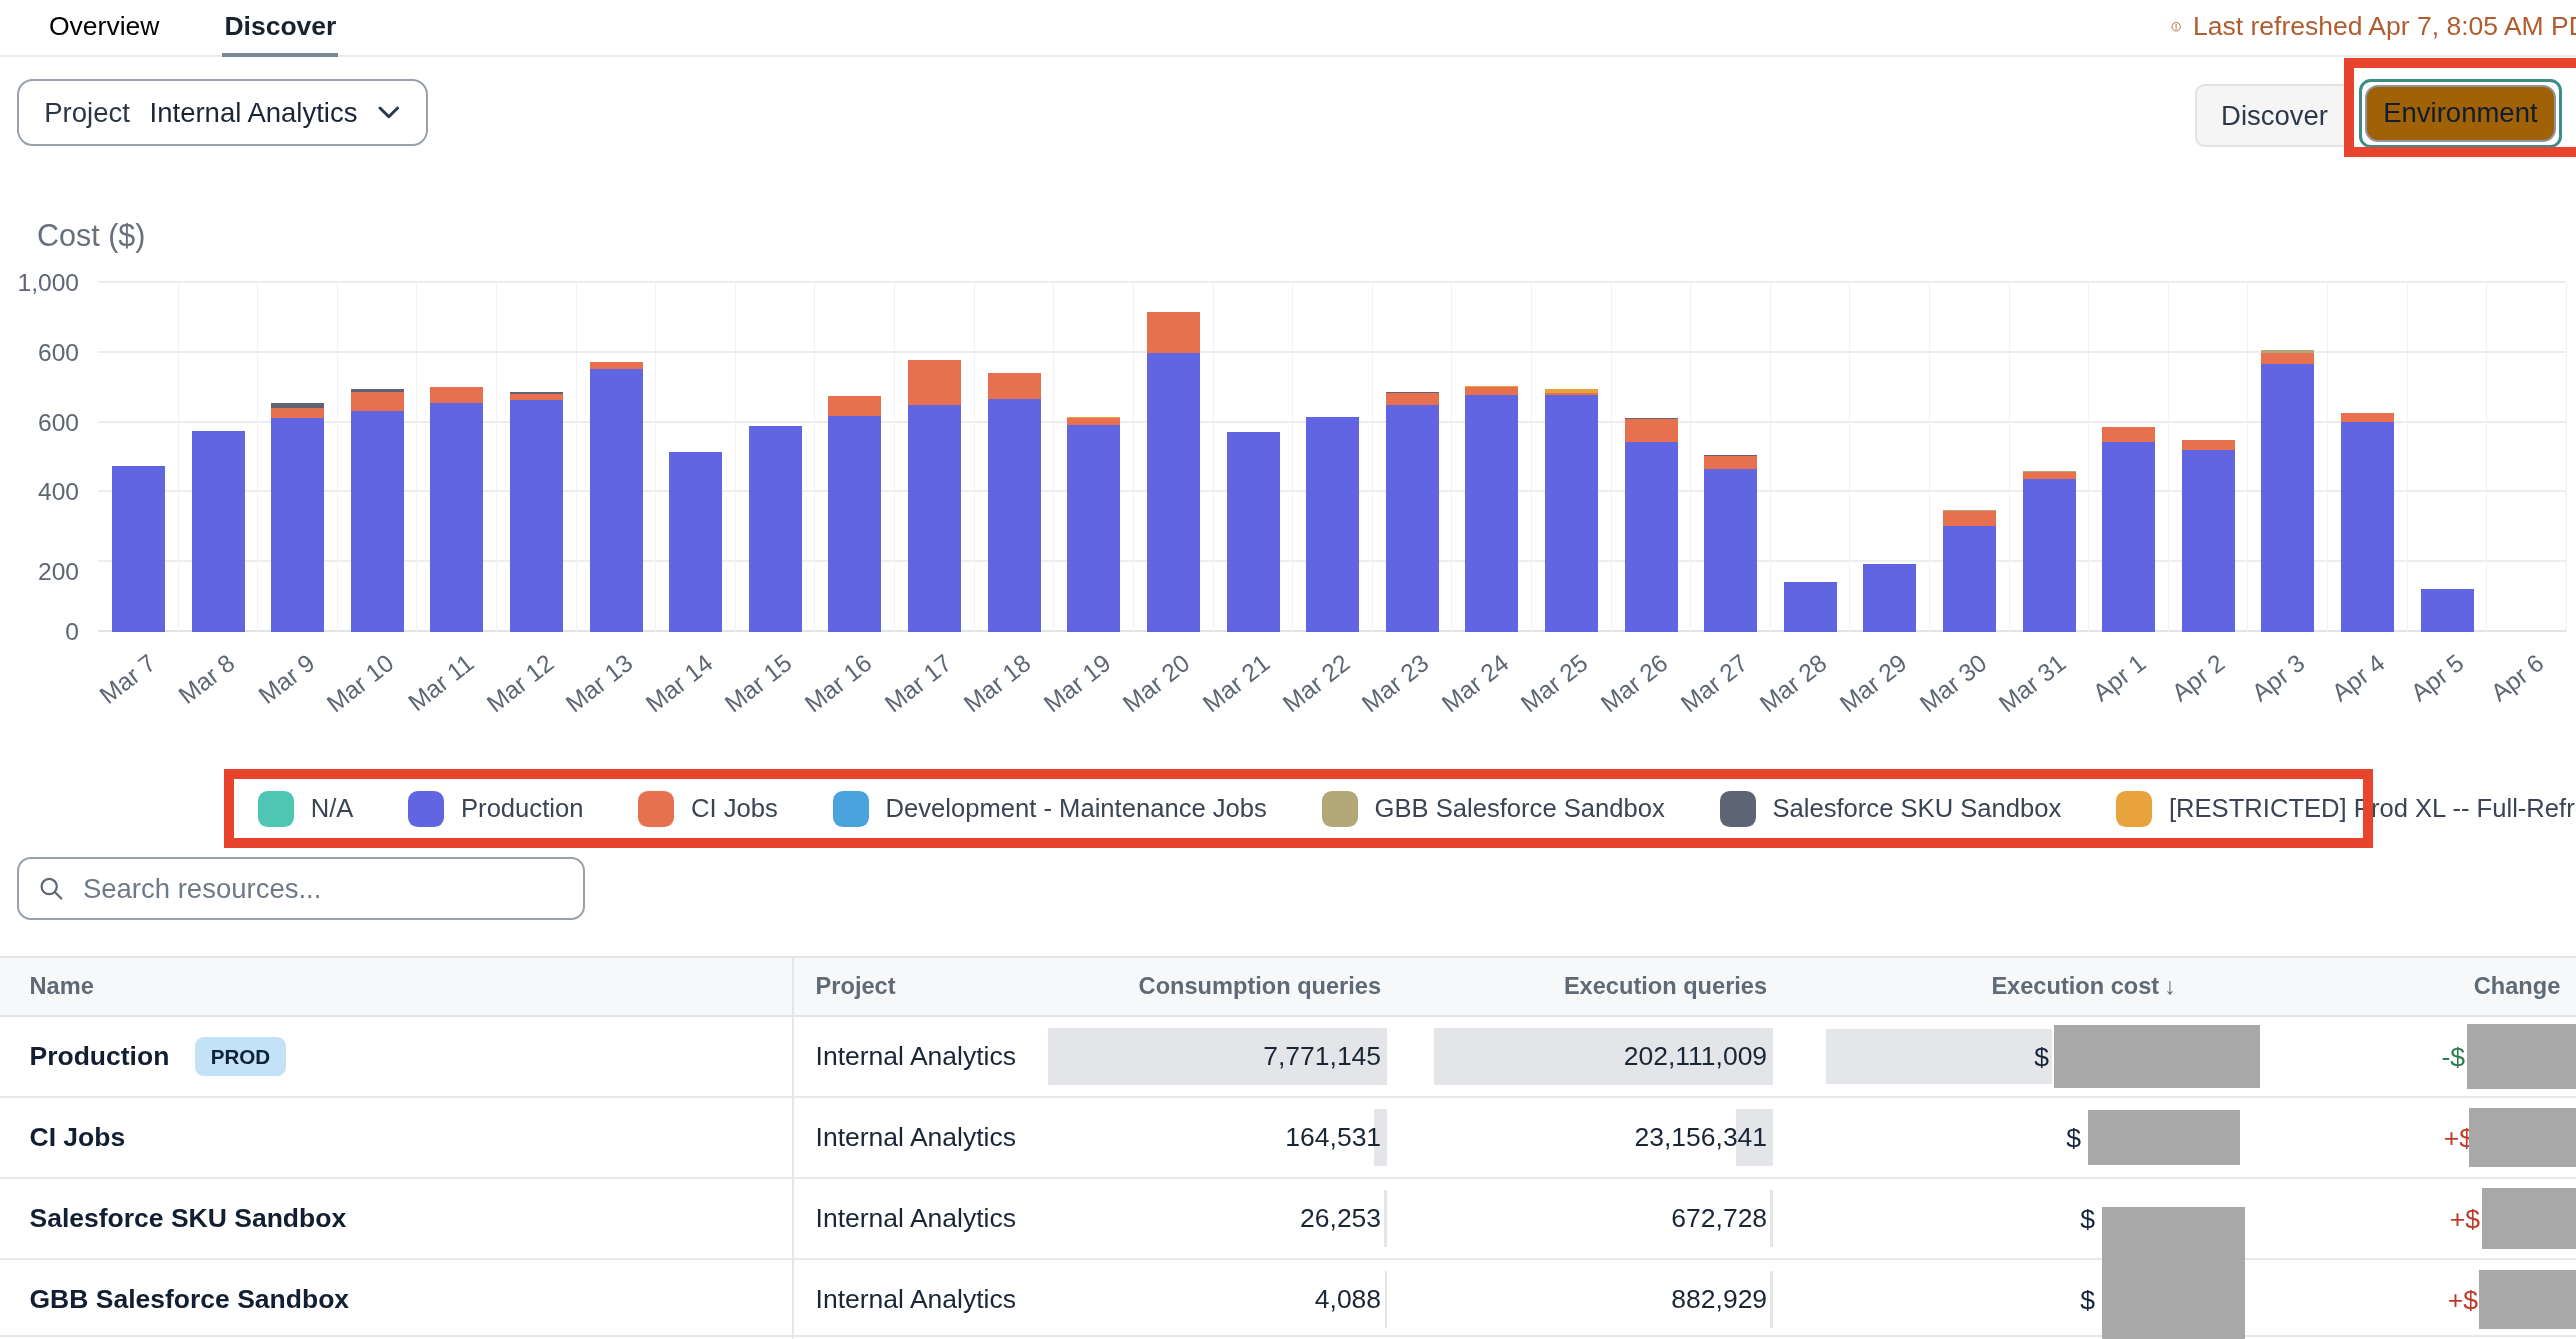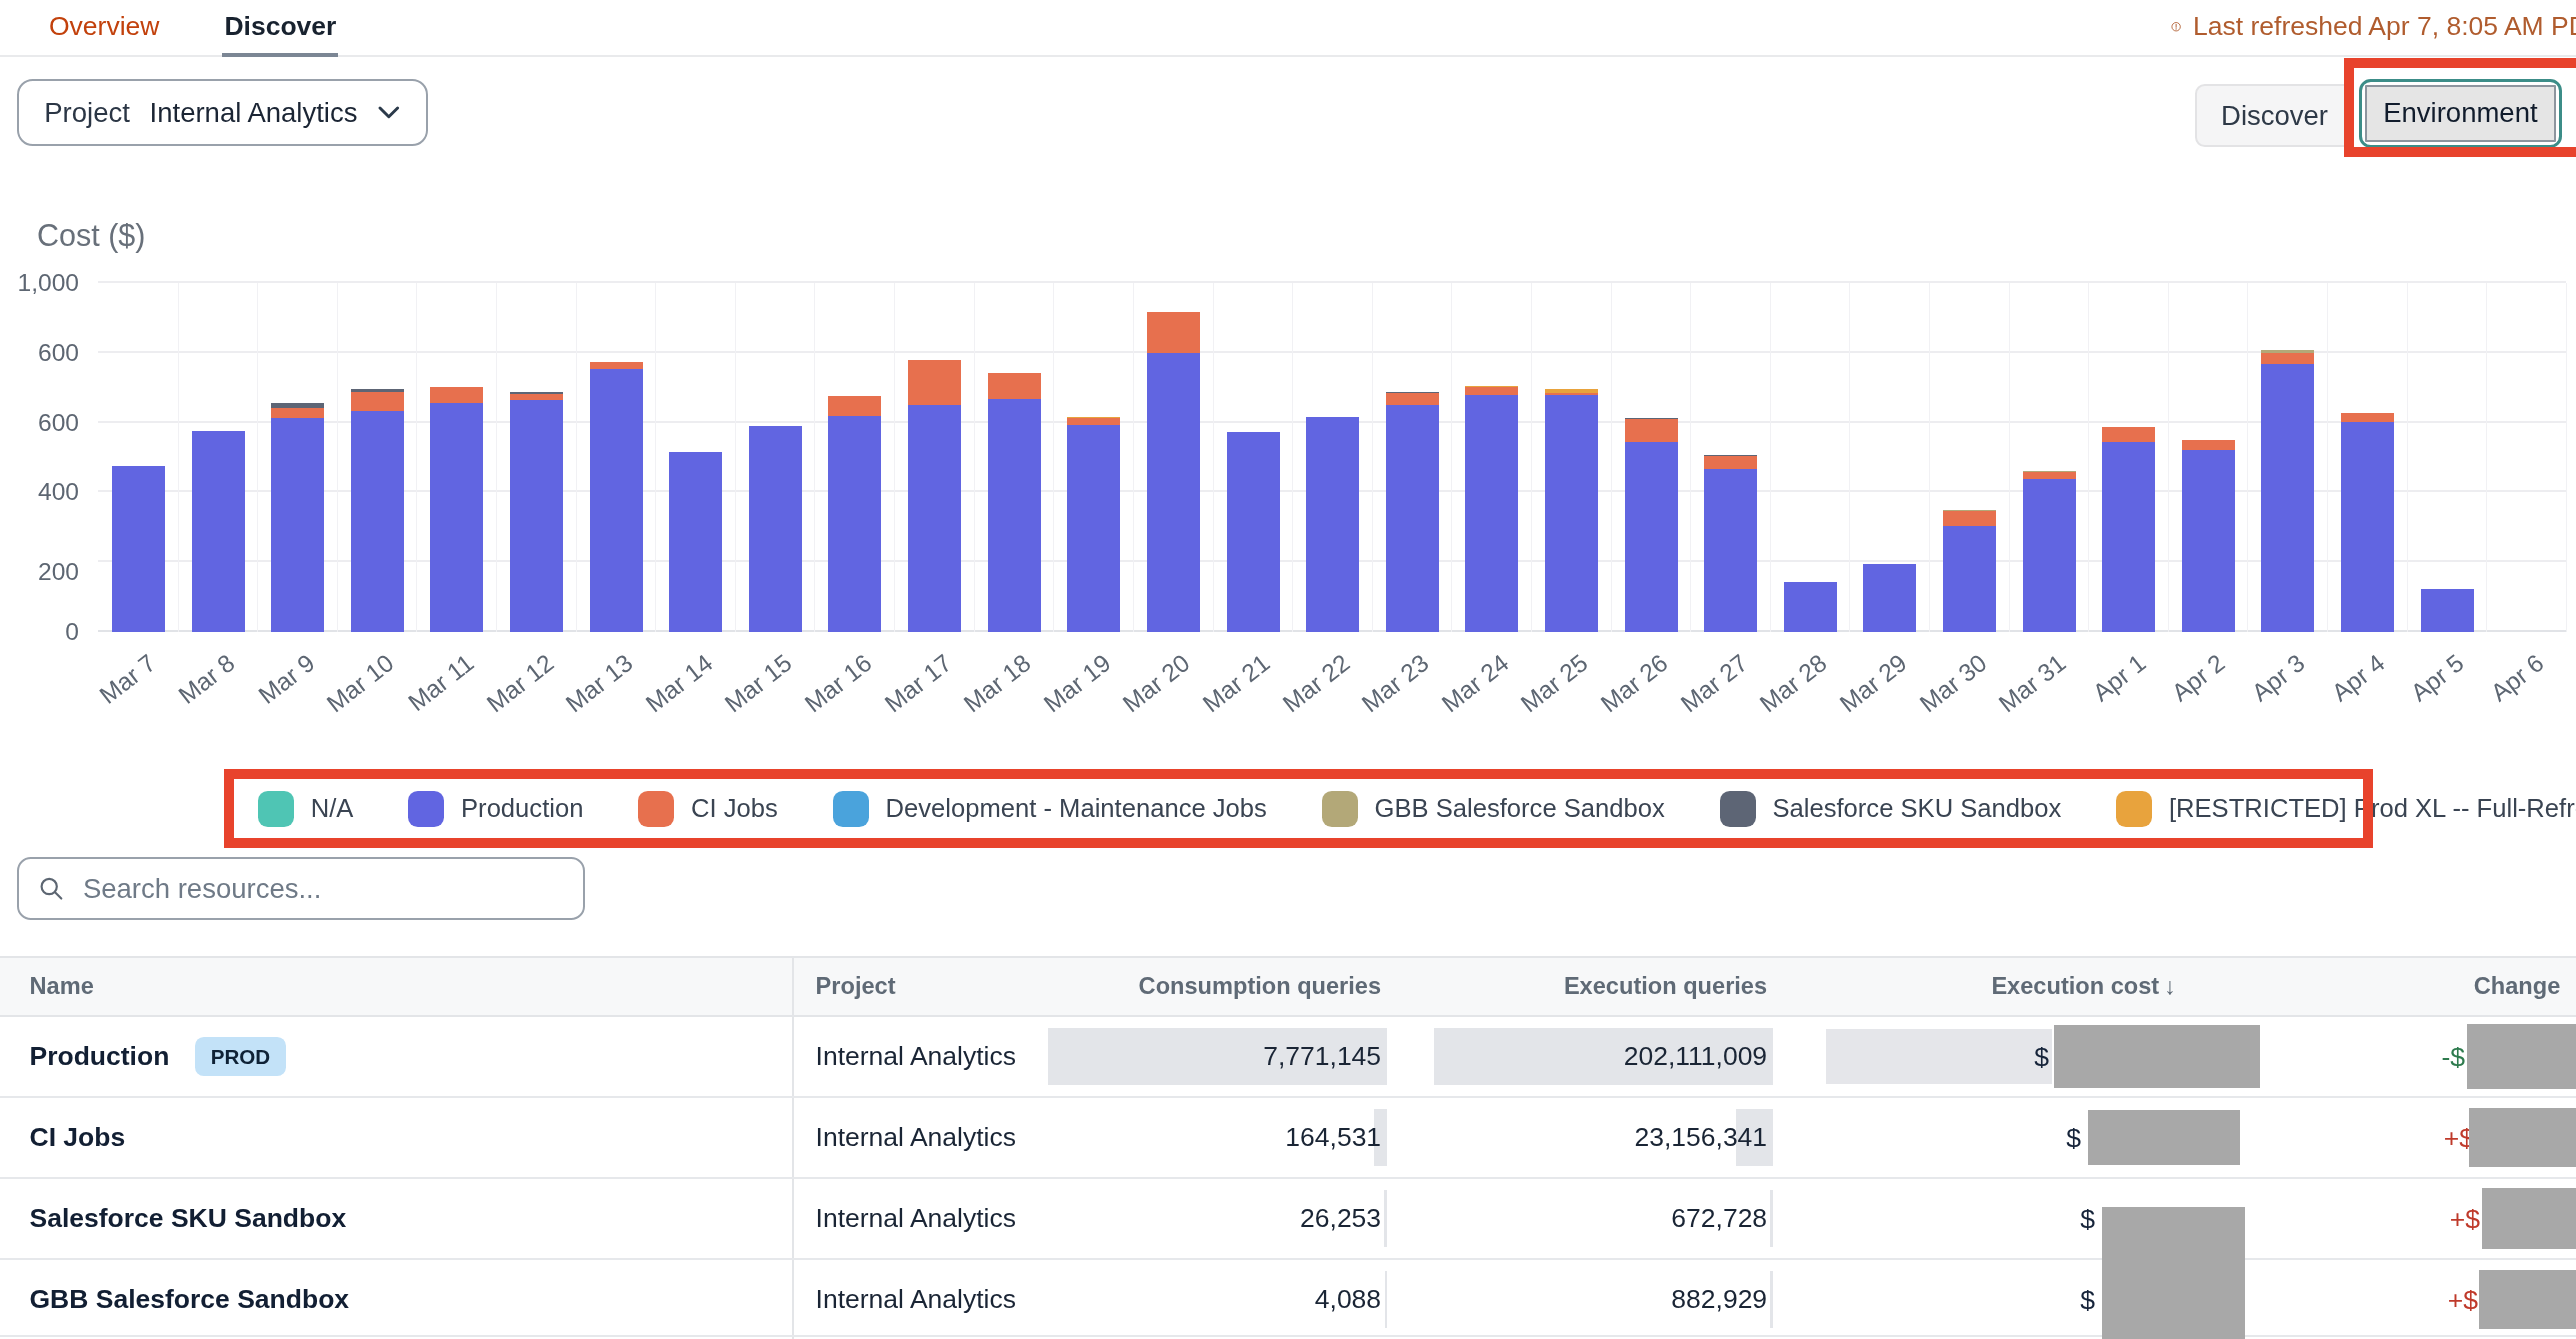--- a/index.html
+++ b/index.html
@@ -3,31 +3,31 @@
 <meta charset="utf-8">
 <style>
   html,body{margin:0;padding:0;}
   body{
     width:2576px;height:1339px;position:relative;overflow:hidden;
     background:#ffffff;font-family:"Liberation Sans",sans-serif;color:#1c2635;
   }
   
   .topbar{position:absolute;left:0;top:0;width:2576px;height:55px;border-bottom:2px solid #e9eaec;}
   .tabs{position:absolute;left:47px;top:0;height:55px;display:flex;gap:61px;}
-  .tab{font-size:26.5px;color:#c2410c;display:flex;align-items:center;height:53px;cursor:pointer;border-bottom:4.9px solid transparent;padding:0 2px;}
+  .tab{font-size:26.5px;color:#000000;display:flex;align-items:center;height:53px;cursor:pointer;border-bottom:4.9px solid transparent;padding:0 2px;}
   .tab.active{color:#18222f;font-weight:bold;border-bottom-color:#7b8694;}
   .refresh{position:absolute;left:2171px;top:0;height:53px;width:433px;overflow:hidden;display:flex;align-items:center;gap:11.8px;color:#b05c2e;font-size:26.5px;white-space:nowrap;}
   
   .project-pill{position:absolute;left:16.7px;top:79px;height:63px;display:inline-flex;align-items:center;gap:19.7px;
     padding:0 25.6px;border:2px solid #99a1ab;border-radius:15.7px;font-size:27.5px;color:#1b2534;background:#fff;cursor:pointer;}
   .project-pill .plabel{color:#2b3645;}
   .btn-resource{position:absolute;left:2195px;top:84px;width:155px;height:59px;background:#f5f5f6;border:2px solid #e3e3e5;
     border-radius:9.8px;display:flex;align-items:center;justify-content:center;font-size:27.5px;color:#2e3947;cursor:pointer;}
   .env-ring{position:absolute;left:2359px;top:79px;border:3.9px solid #3c8d88;border-radius:11.8px;padding:2.9px;background:#fff;}
-  .btn-environment{width:187px;height:53px;background:#e5e5e5;border:2px solid #8d959e;border-radius:1px;
+  .btn-environment{width:187px;height:53px;background:#a16207;border:2px solid #8d959e;border-radius:13px;
     display:flex;align-items:center;justify-content:center;font-size:27.5px;color:#111c2c;cursor:pointer;}
   
   .annot{position:absolute;border:10.8px solid #e8432c;box-sizing:border-box;pointer-events:none;}
   .annot-env{left:2344px;top:58px;width:256px;height:99px;}
   .annot-legend{left:224px;top:769px;width:2149px;height:79px;}
   
   .chart-title{position:absolute;left:37px;top:218px;font-size:30.5px;color:#68707a;}
   .yticks{position:absolute;left:0;top:283px;width:79px;height:349px;}
   .ytick{position:absolute;right:0;text-align:right;font-size:24.6px;color:#5d6672;transform:translateY(-50%);}
   .plot{position:absolute;left:98px;top:283px;width:2468px;height:349px;}

